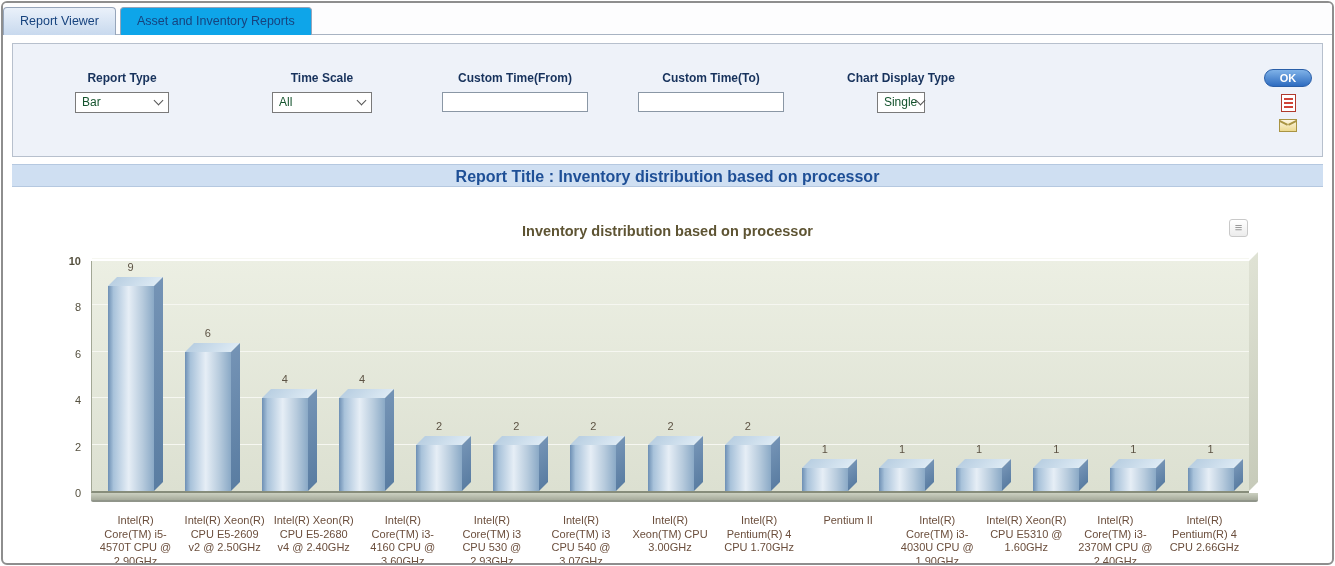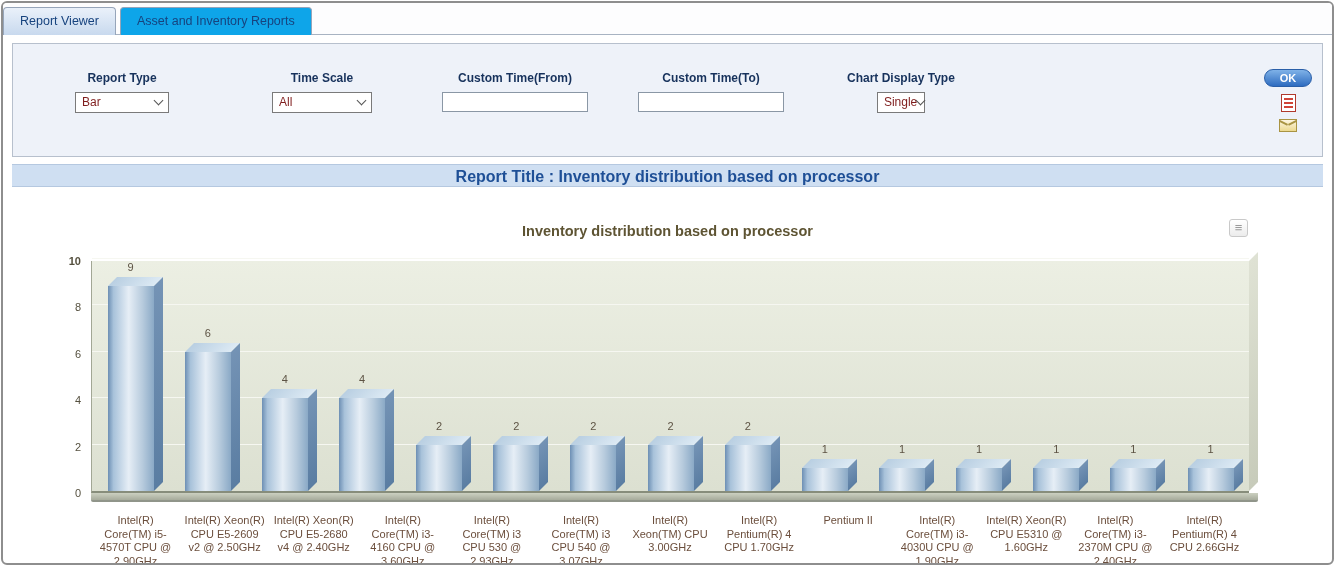--- a/index.html
+++ b/index.html
@@ -11,21 +11,21 @@
   
   .tabbar { position: relative; display: flex; align-items: flex-end; height: 32px; background: #fdfdfe; }
   .tabbar::after { content: ''; position: absolute; bottom: 0; left: 0; right: 0; height: 1px; background: #a8b3c2; z-index: 0; }
   .tab { position: relative; z-index: 1; padding: 6px 16px 7px; font-size: 12.5px; color: #17437e; border: 1px solid #96a5ba; border-bottom: none; border-radius: 4px 4px 0 0; margin-right: 4px; cursor: pointer; background: linear-gradient(#eaf1fa, #c8d9ee); }
   .tab.active { z-index: 2; background: #0ea5e9; }
 
   
   .toolbar { margin: 8px 9px 0; border: 1px solid #b7c0cd; background: #eef2f9; padding: 7px 10px 24px; display: flex; align-items: center; }
   .fgroup { display: flex; flex-direction: column; align-items: center; }
   .fgroup label { font-size: 12px; font-weight: bold; color: #17325c; margin-bottom: 7px; white-space: nowrap; }
-  .selectbox { width: 94px; height: 21px; background: #fff; border: 1px solid #7a7a7a; display: flex; align-items: center; justify-content: space-between; padding: 0 6px; font-size: 12px; color: #7f1d1d; cursor: pointer; }
+  .selectbox { width: 94px; height: 21px; background: #fff; border: 1px solid #7a7a7a; display: flex; align-items: center; justify-content: space-between; padding: 0 6px; font-size: 12px; color: #14532d; cursor: pointer; }
   .chev { width: 7px; height: 7px; border-right: 1.5px solid #555; border-bottom: 1.5px solid #555; transform: rotate(45deg); margin-top: -4px; flex: none; }
   .tinput { width: 146px; height: 20px; border: 1px solid #8a97a5; background: #fff; font-size: 12px; padding: 0 4px; font-family: "Liberation Sans", sans-serif; }
   #g1 { margin-left: 52px; } #g2 { margin-left: 103px; } #g3 { margin-left: 70px; } #g4 { margin-left: 50px; } #g5 { margin-left: 63px; }
   #g2 .selectbox { width: 100px; } #g5 .selectbox { width: 48px; }
   .right-cluster { margin-left: auto; display: flex; align-items: center; gap: 7px; margin-top: 18px; flex-direction: column; }
   .ok-btn { width: 48px; height: 18px; border: 1px solid #2a5fa8; border-radius: 9px; background: linear-gradient(#7fb2e8, #2e6cc0); color: #fff; font-size: 11px; font-weight: bold; cursor: pointer; line-height: 15px; font-family: "Liberation Sans", sans-serif; }
   .icon-pdf { display: inline-block; width: 15px; height: 18px; background: #fff; border: 1px solid #b0392d; position: relative; cursor: pointer; }
   .icon-pdf::before { content: ''; position: absolute; left: 2px; right: 2px; top: 3px; height: 2px; background: #d04438; box-shadow: 0 4px 0 #d04438, 0 8px 0 #d04438; }
   .icon-mail { display: inline-block; width: 18px; height: 13px; background: linear-gradient(#fdf6e3, #ecd98f); border: 1px solid #a99443; position: relative; cursor: pointer; }
   .icon-mail::before { content: ''; position: absolute; left: 0; top: 0; width: 9px; height: 1.5px; background: #a99443; transform: rotate(27deg); transform-origin: 0 0; }

